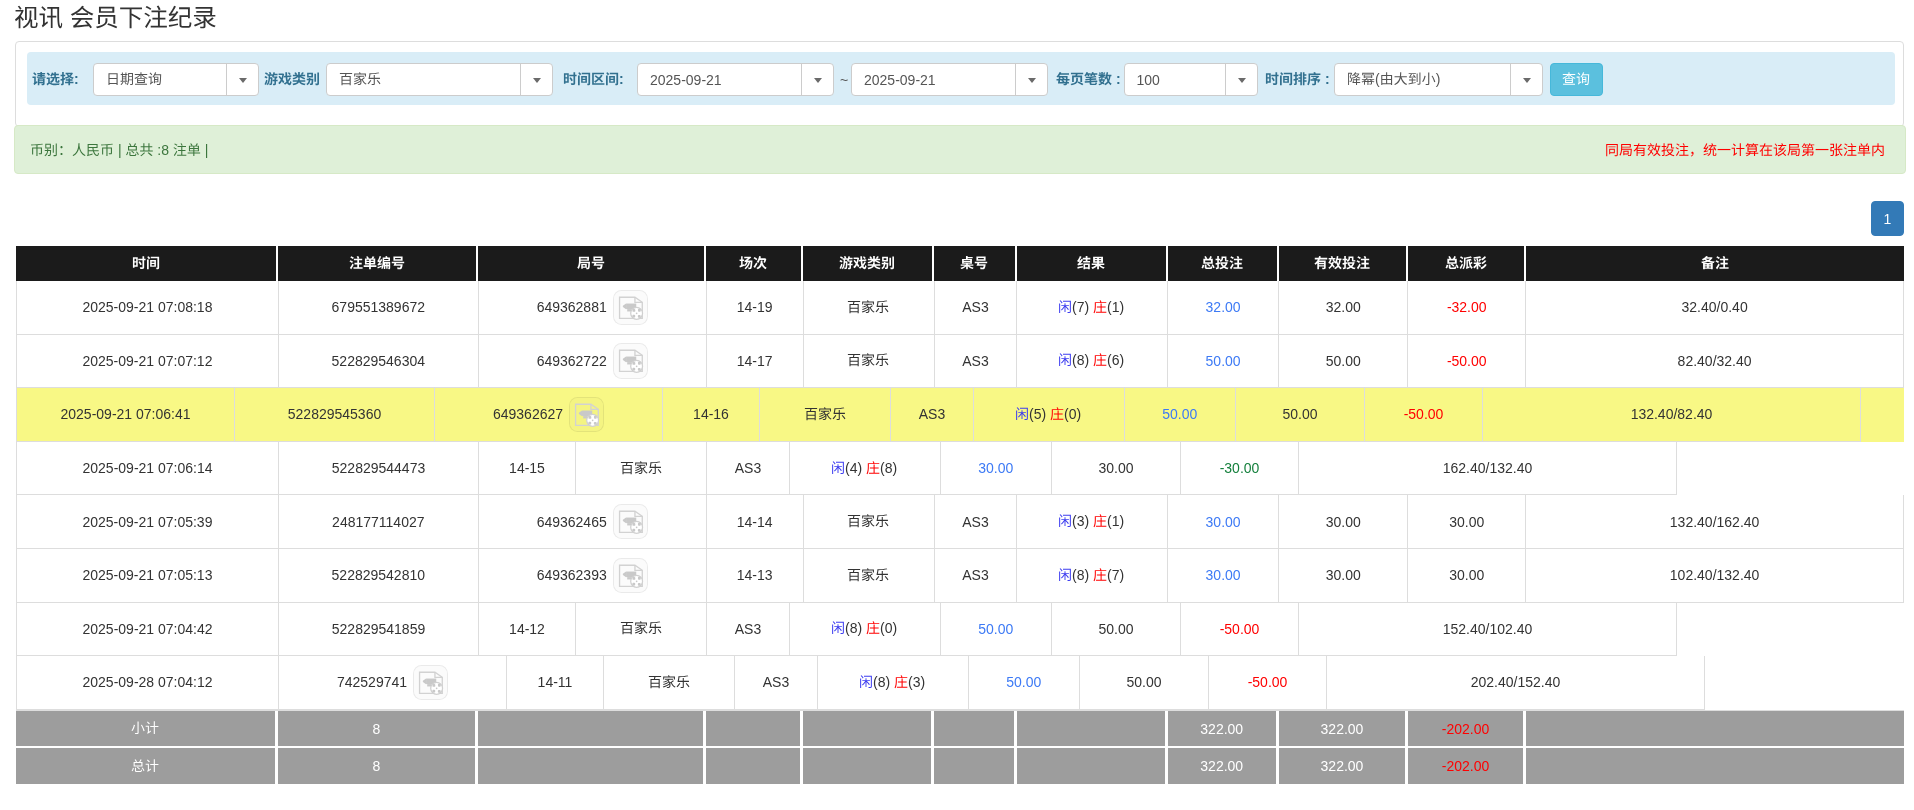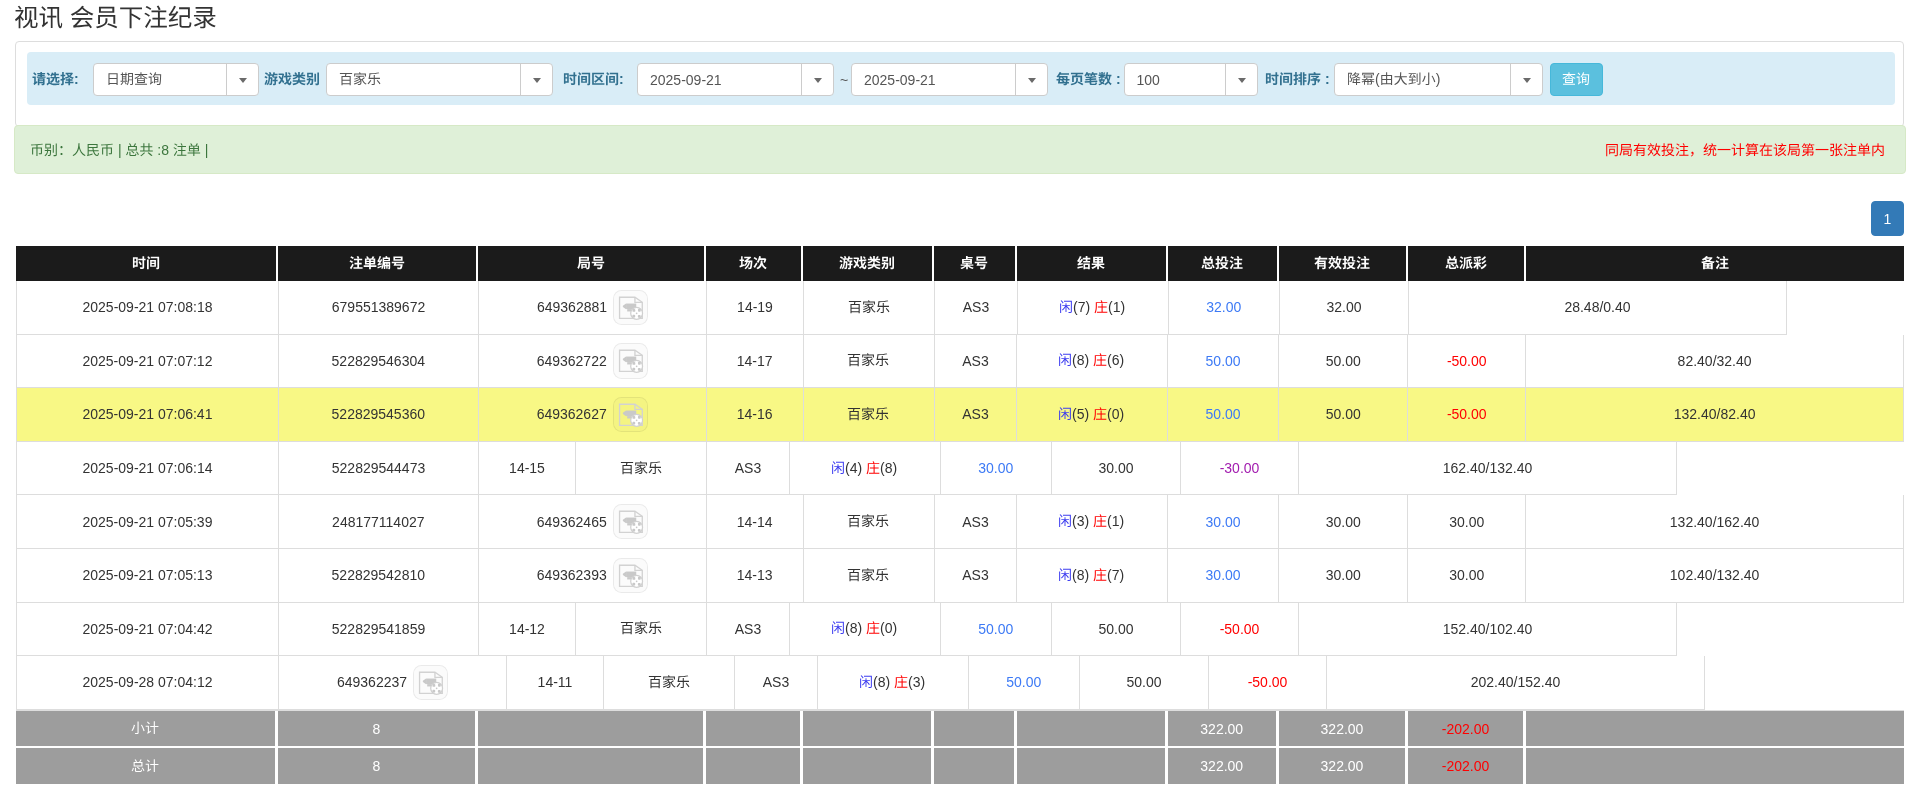--- a/index.html
+++ b/index.html
@@ -447,21 +447,24 @@
             <text x="1" y="0" font-size="1" font-family="Liberation Sans" fill="#333333" xml:space="preserve">(7) </text>
             <use href="#r5e84" x="2.5" fill="#ff0000"></use>
             <text x="3.5" y="0" font-size="1" font-family="Liberation Sans" fill="#333333" xml:space="preserve">(1)</text>
           </g>
         </svg>
       </div>
       <div style="width:111.5px">
         <span style="color:#3d7af5">32.00</span>
       </div>
       <div style="width:129px">32.00</div>
-      <div style="width:378px">28.48/0.40</div>
+      <div style="width:118px">
+        <span style="color:#ff0000">-32.00</span>
+      </div>
+      <div style="width:378px">32.40/0.40</div>
     </div>
     <div class="trd">
       <div style="width:262px">2025-09-21 07:07:12</div>
       <div style="width:200px">522829546304</div>
       <div style="width:228px">
         <span>649362722</span>
         <div class="vbtn">
           <svg width="35" height="35" viewBox="0 0 35 35">
             <g fill="none" stroke="#d2d2d2" stroke-width="1.4">
               <path d="M5.9 6.6 L22.2 6.6 L30 12 L30 29 L5.9 29 Z"></path>
@@ -509,21 +512,21 @@
       <div style="width:111.5px">
         <span style="color:#3d7af5">50.00</span>
       </div>
       <div style="width:129px">50.00</div>
       <div style="width:118px">
         <span style="color:#ff0000">-50.00</span>
       </div>
       <div style="width:378px">82.40/32.40</div>
     </div>
     <div class="trd try">
-      <div style="width:262px">2025-09-21 07:06:41</div>
+      <div style="width:218px">2025-09-21 07:06:41</div>
       <div style="width:200px">522829545360</div>
       <div style="width:228px">
         <span>649362627</span>
         <div class="vbtn">
           <svg width="35" height="35" viewBox="0 0 35 35">
             <g fill="none" stroke="#d2d2d2" stroke-width="1.4">
               <path d="M5.9 6.6 L22.2 6.6 L30 12 L30 29 L5.9 29 Z"></path>
               <path d="M22.2 6.6 L22.2 12 L30 12"></path>
             </g>
             <g fill="#c9c9c9">
@@ -596,21 +599,21 @@
             <use href="#r5e84" x="2.5" fill="#ff0000"></use>
             <text x="3.5" y="0" font-size="1" font-family="Liberation Sans" fill="#333333" xml:space="preserve">(8)</text>
           </g>
         </svg>
       </div>
       <div style="width:111.5px">
         <span style="color:#3d7af5">30.00</span>
       </div>
       <div style="width:129px">30.00</div>
       <div style="width:118px">
-        <span style="color:#a21caf">-30.00</span>
+        <span style="color:#15803d">-30.00</span>
       </div>
       <div style="width:378px">162.40/132.40</div>
     </div>
     <div class="trd">
       <div style="width:262px">2025-09-21 07:05:39</div>
       <div style="width:200px">248177114027</div>
       <div style="width:228px">
         <span>649362465</span>
         <div class="vbtn">
           <svg width="35" height="35" viewBox="0 0 35 35">
@@ -754,21 +757,21 @@
       </div>
       <div style="width:129px">50.00</div>
       <div style="width:118px">
         <span style="color:#ff0000">-50.00</span>
       </div>
       <div style="width:378px">152.40/102.40</div>
     </div>
     <div class="trd">
       <div style="width:262px">2025-09-28 07:04:12</div>
       <div style="width:228px">
-        <span>649362237</span>
+        <span>742529741</span>
         <div class="vbtn">
           <svg width="35" height="35" viewBox="0 0 35 35">
             <g fill="none" stroke="#d2d2d2" stroke-width="1.4">
               <path d="M5.9 6.6 L22.2 6.6 L30 12 L30 29 L5.9 29 Z"></path>
               <path d="M22.2 6.6 L22.2 12 L30 12"></path>
             </g>
             <g fill="#c9c9c9">
               <path d="M12.8 13.2 L12.8 19.3 L9.4 16.9 L9.4 15.6 Z"></path>
               <rect x="12.8" y="13.3" width="10.8" height="5.9"></rect>
               <rect x="14" y="19.2" width="5.6" height="2.5"></rect>

